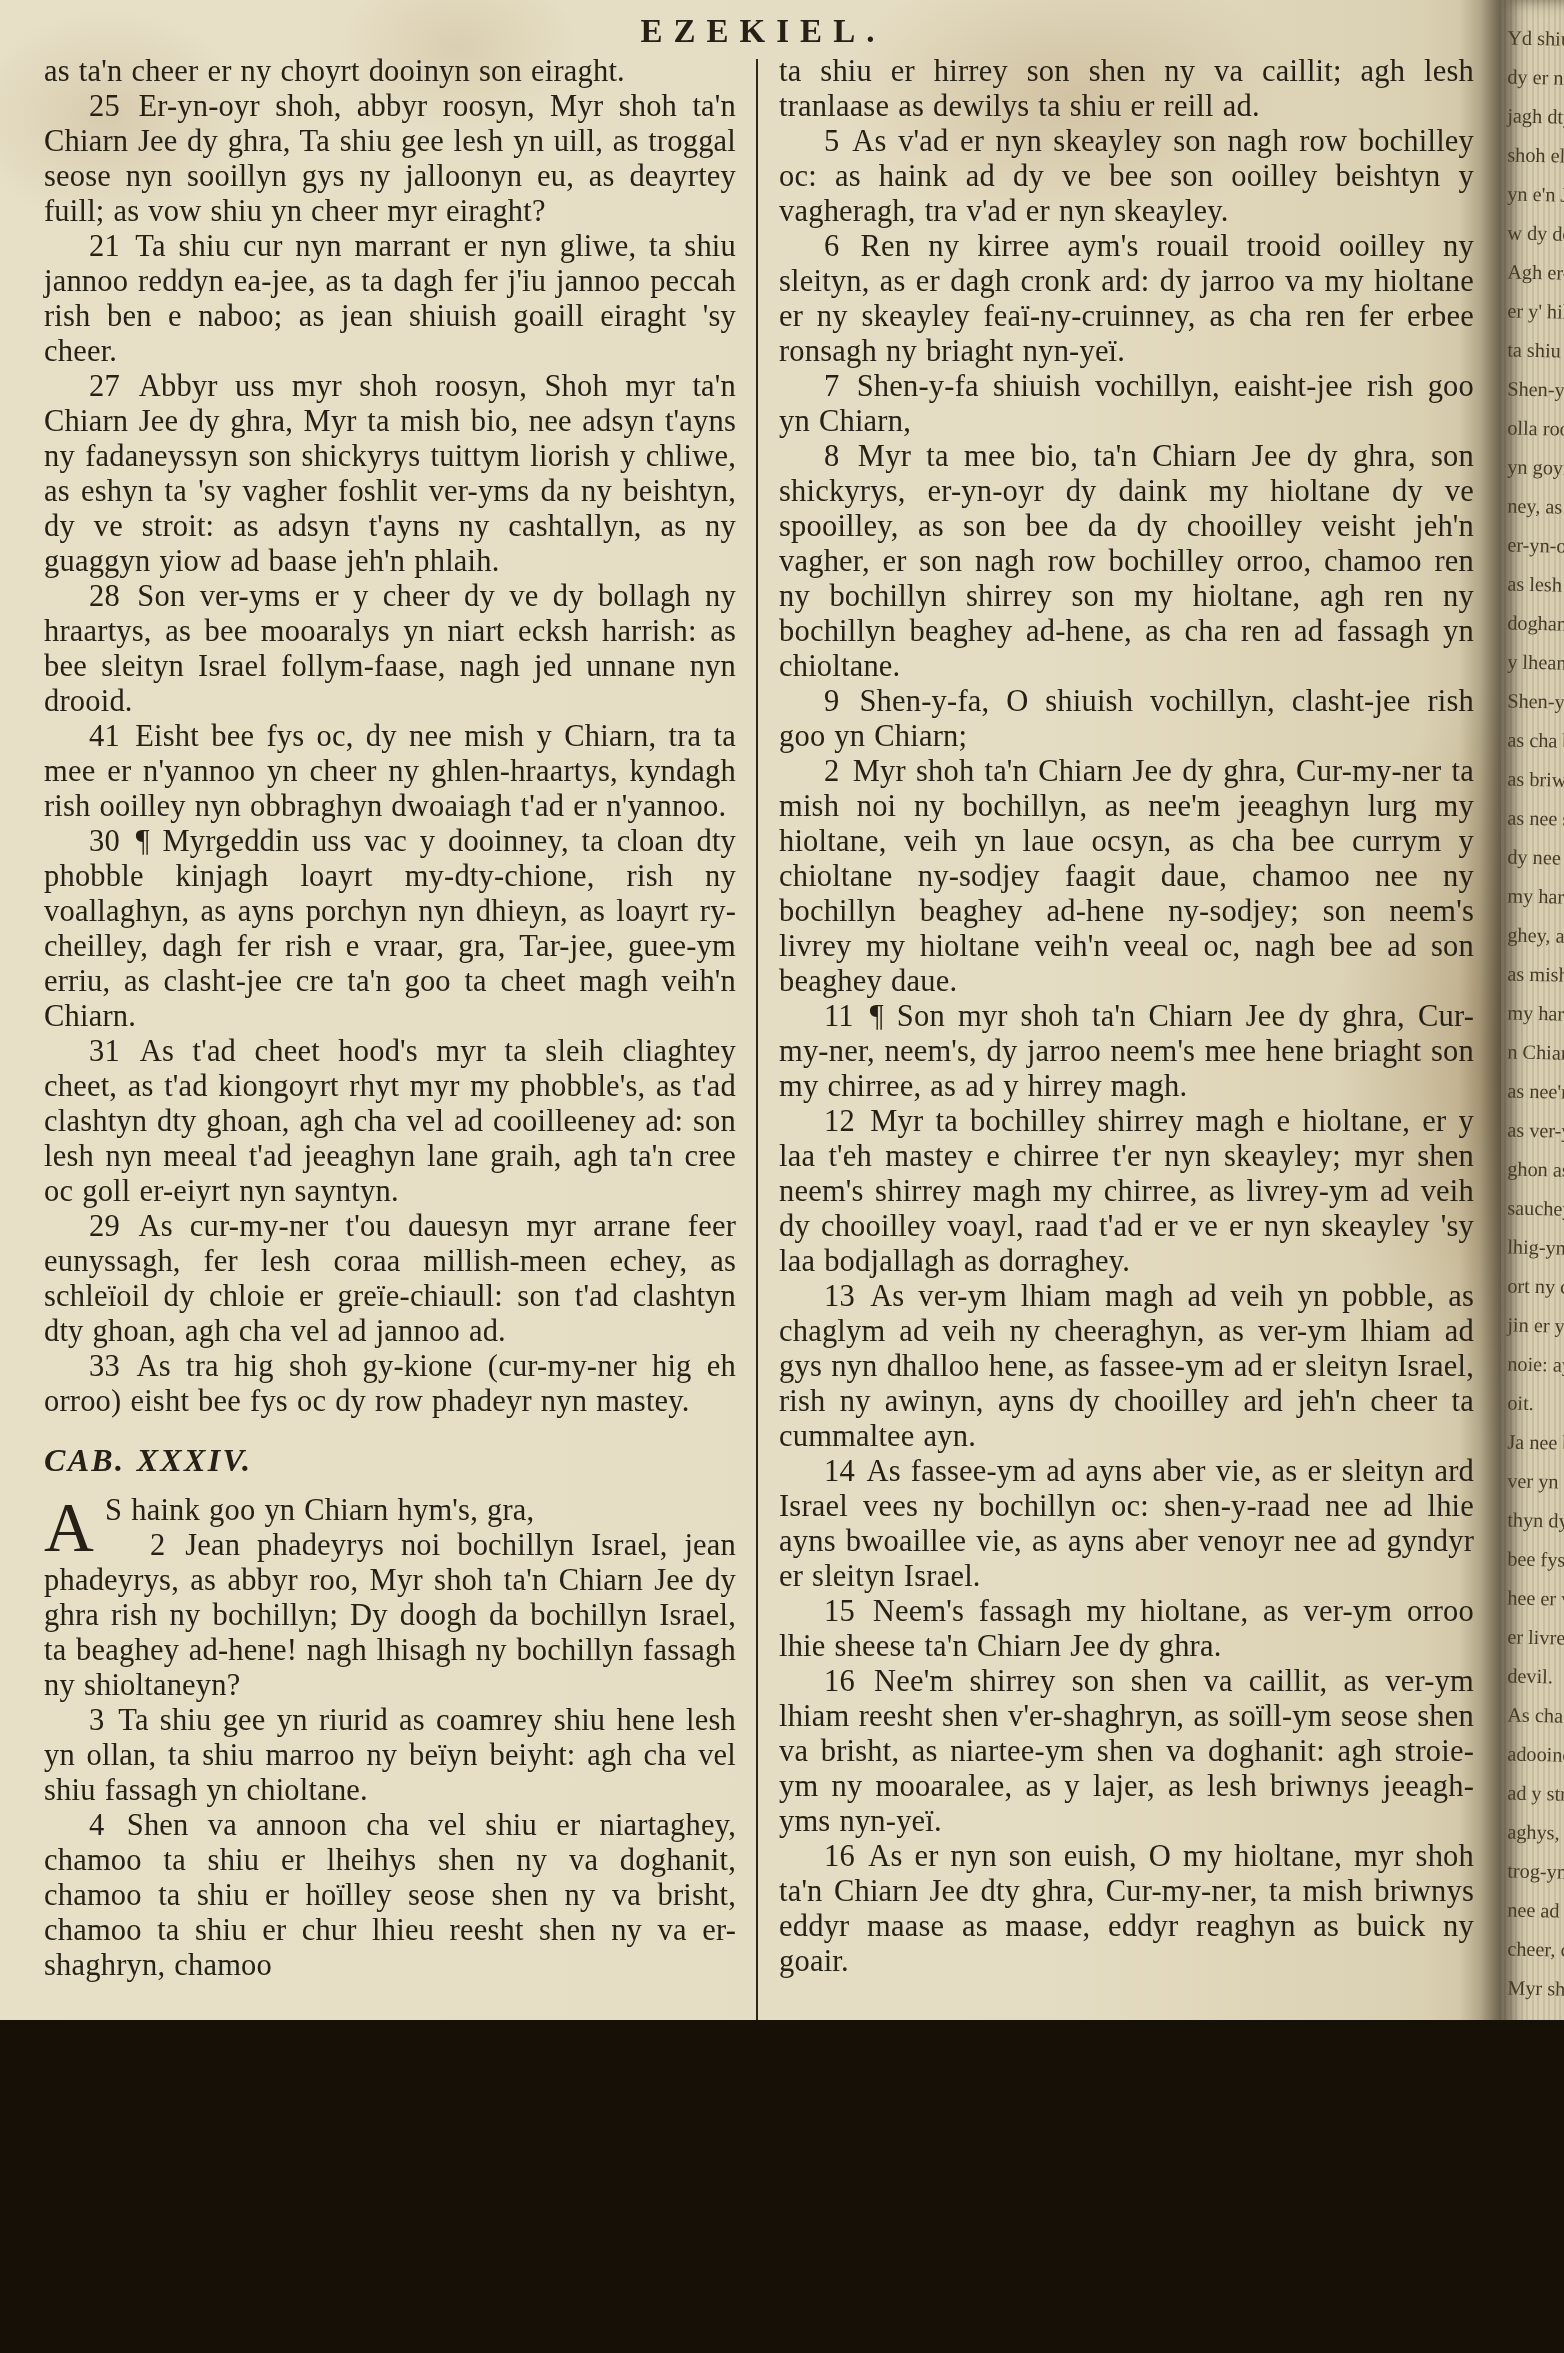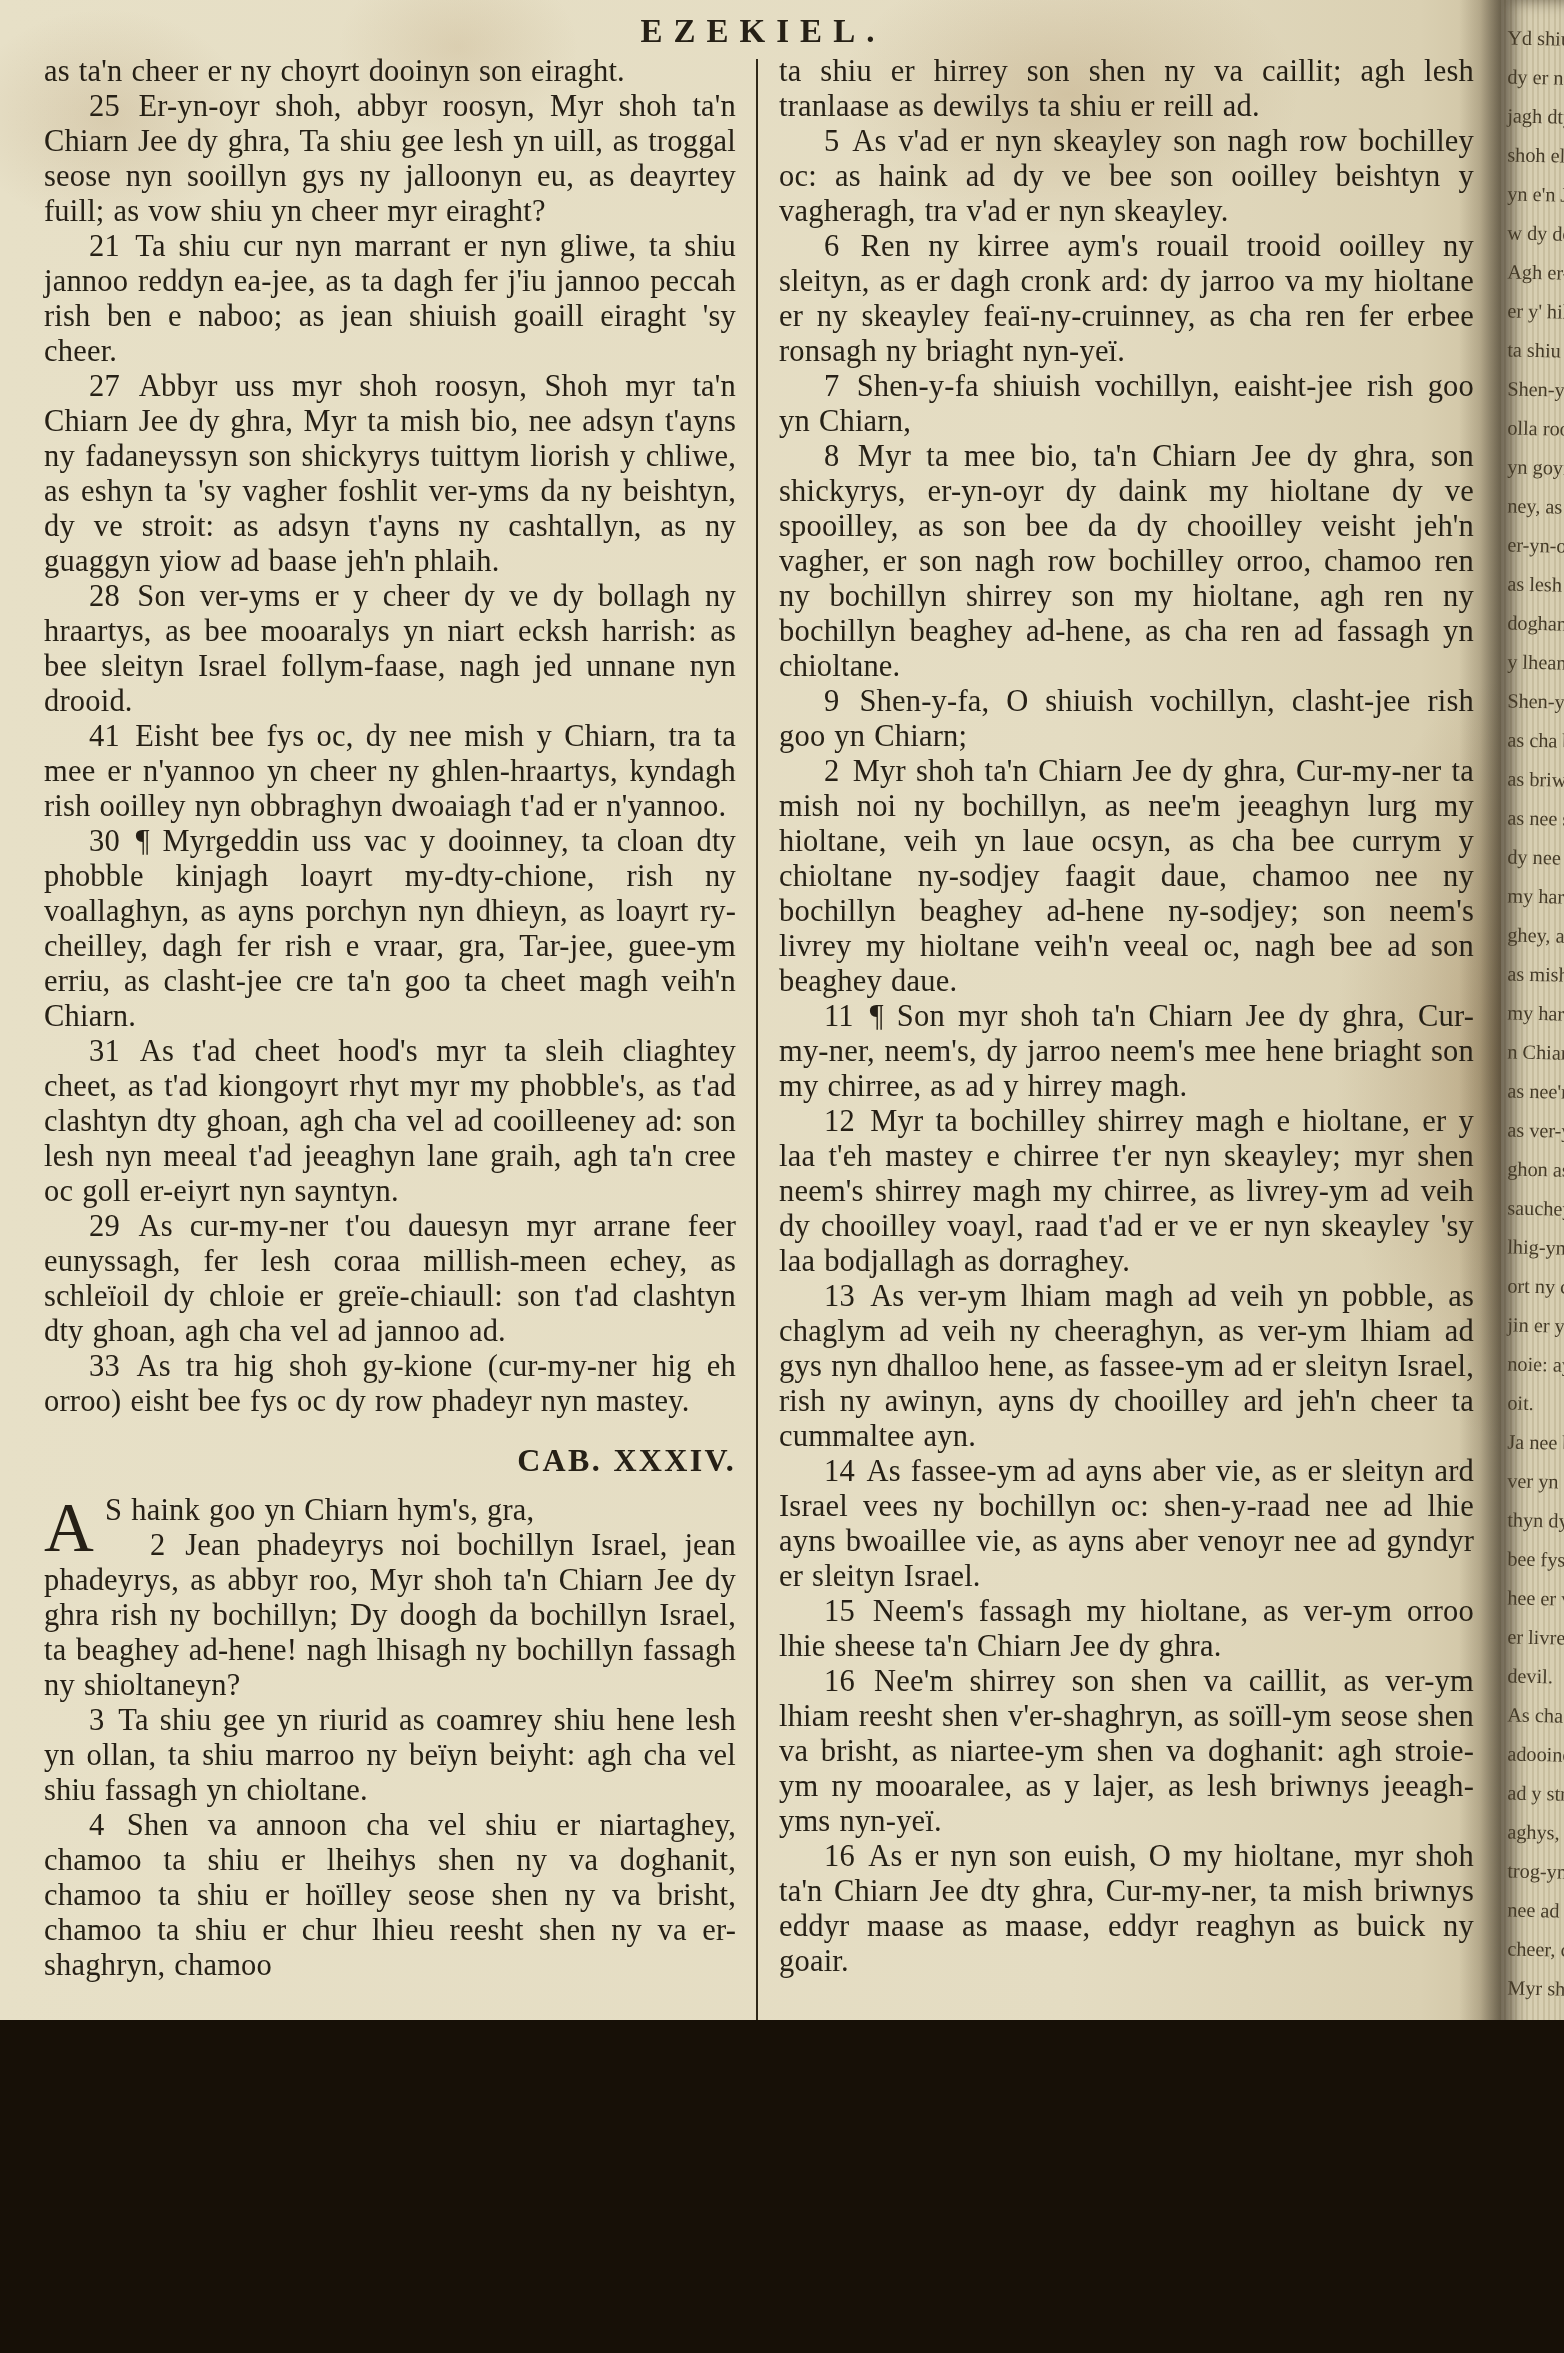--- a/index.html
+++ b/index.html
@@ -16,22 +16,22 @@
   .running-head{position:absolute;top:12.5px;left:47px;width:1432px;text-align:center;
     font-size:33px;font-weight:bold;letter-spacing:11px;}
   .divider{position:absolute;left:756px;top:59px;width:1.6px;height:2286px;background:#2e2718;}
   .col{position:absolute;top:54px;font-size:30.5px;line-height:35px;text-align:justify;
        word-spacing:1.2px;letter-spacing:0.2px;}
   .col-left{left:44px;width:692px;}
   .col-right{left:779px;width:695px;}
   .col p{margin:0;}
   .col p.verse{text-indent:45px;}
   .vnum{padding-right:3.1px;}
-  .chapter{text-align:right;font-weight:bold;font-size:32px;letter-spacing:2.3px;
-           margin:23.5px 0 15.6px;}
+  .chapter{text-align:left;font-weight:bold;font-size:32px;letter-spacing:2.3px;
+           margin:23.5px 0 15.6px;font-style:italic;}
   .dropgroup{overflow:visible;}
   .dropcap{float:left;font-size:69px;line-height:61px;padding:4.7px 11px 0 0;}
   .curl{position:absolute;right:64px;top:0;width:42px;height:2354px;
     background:linear-gradient(90deg,rgba(62,48,26,0) 0%,rgba(62,48,26,0.20) 50%,rgba(25,17,7,0.55) 100%);}
   .book-edge{position:absolute;right:0;top:0;width:64px;height:2354px;overflow:hidden;
     background:repeating-linear-gradient(90deg,#d8cfb2 0 3.1px,#c8be9f 3.1px 5.5px);
     box-shadow:inset 12.5px 0 15.6px rgba(25,17,7,0.55);}
   .frag-list{padding-top:19px;}
   .frag{font-size:20.3px;line-height:39px;white-space:nowrap;color:#453b28;
         transform:rotate(1.2deg);padding-left:6.3px;}

